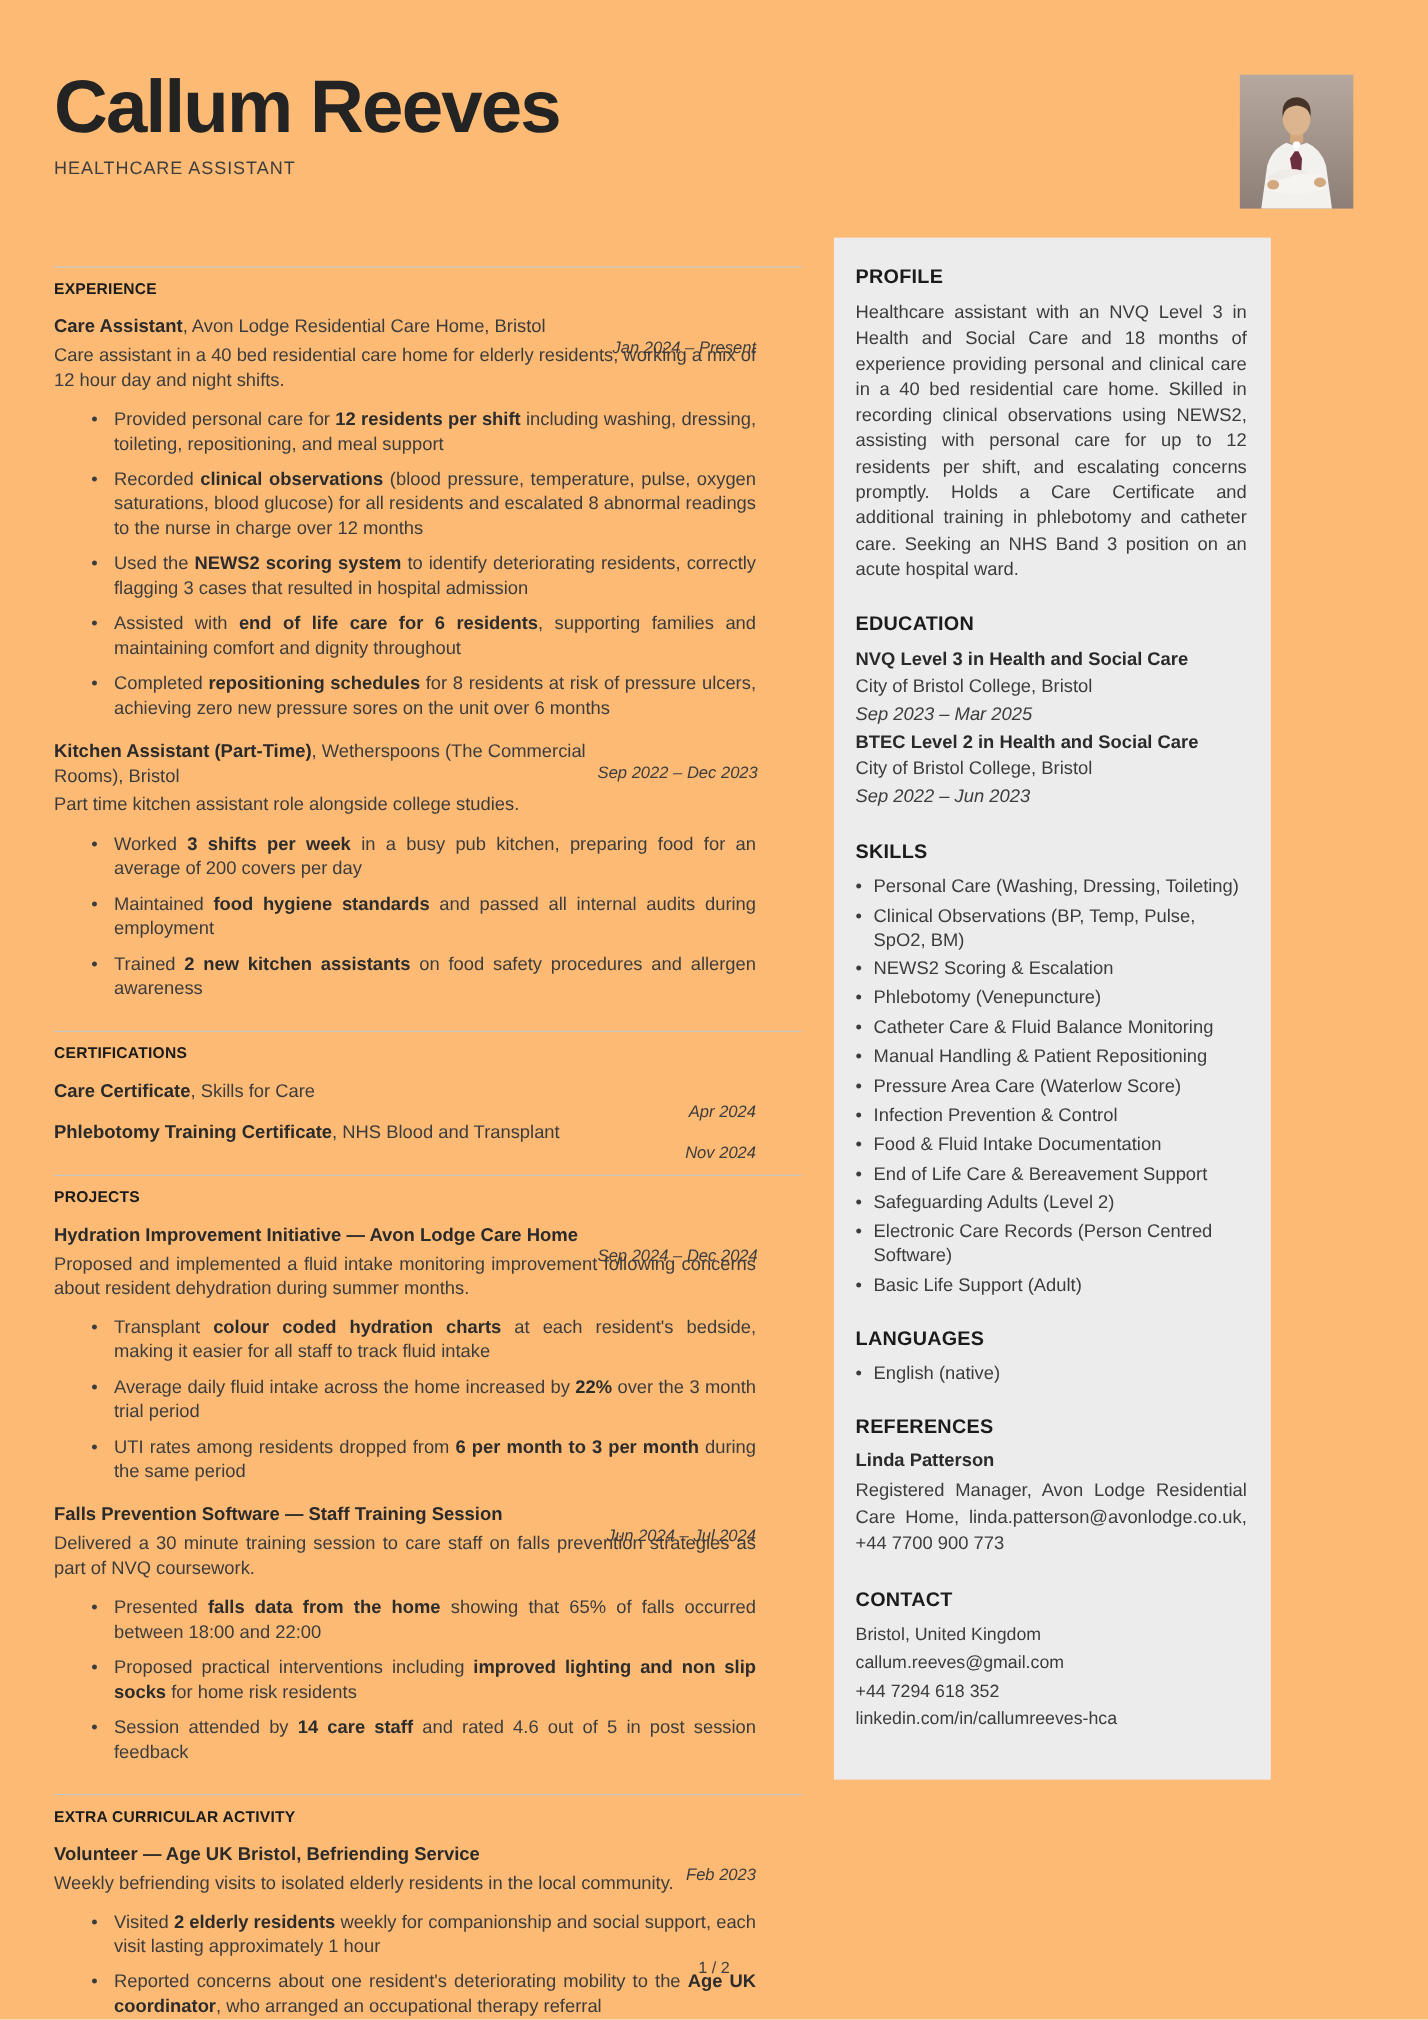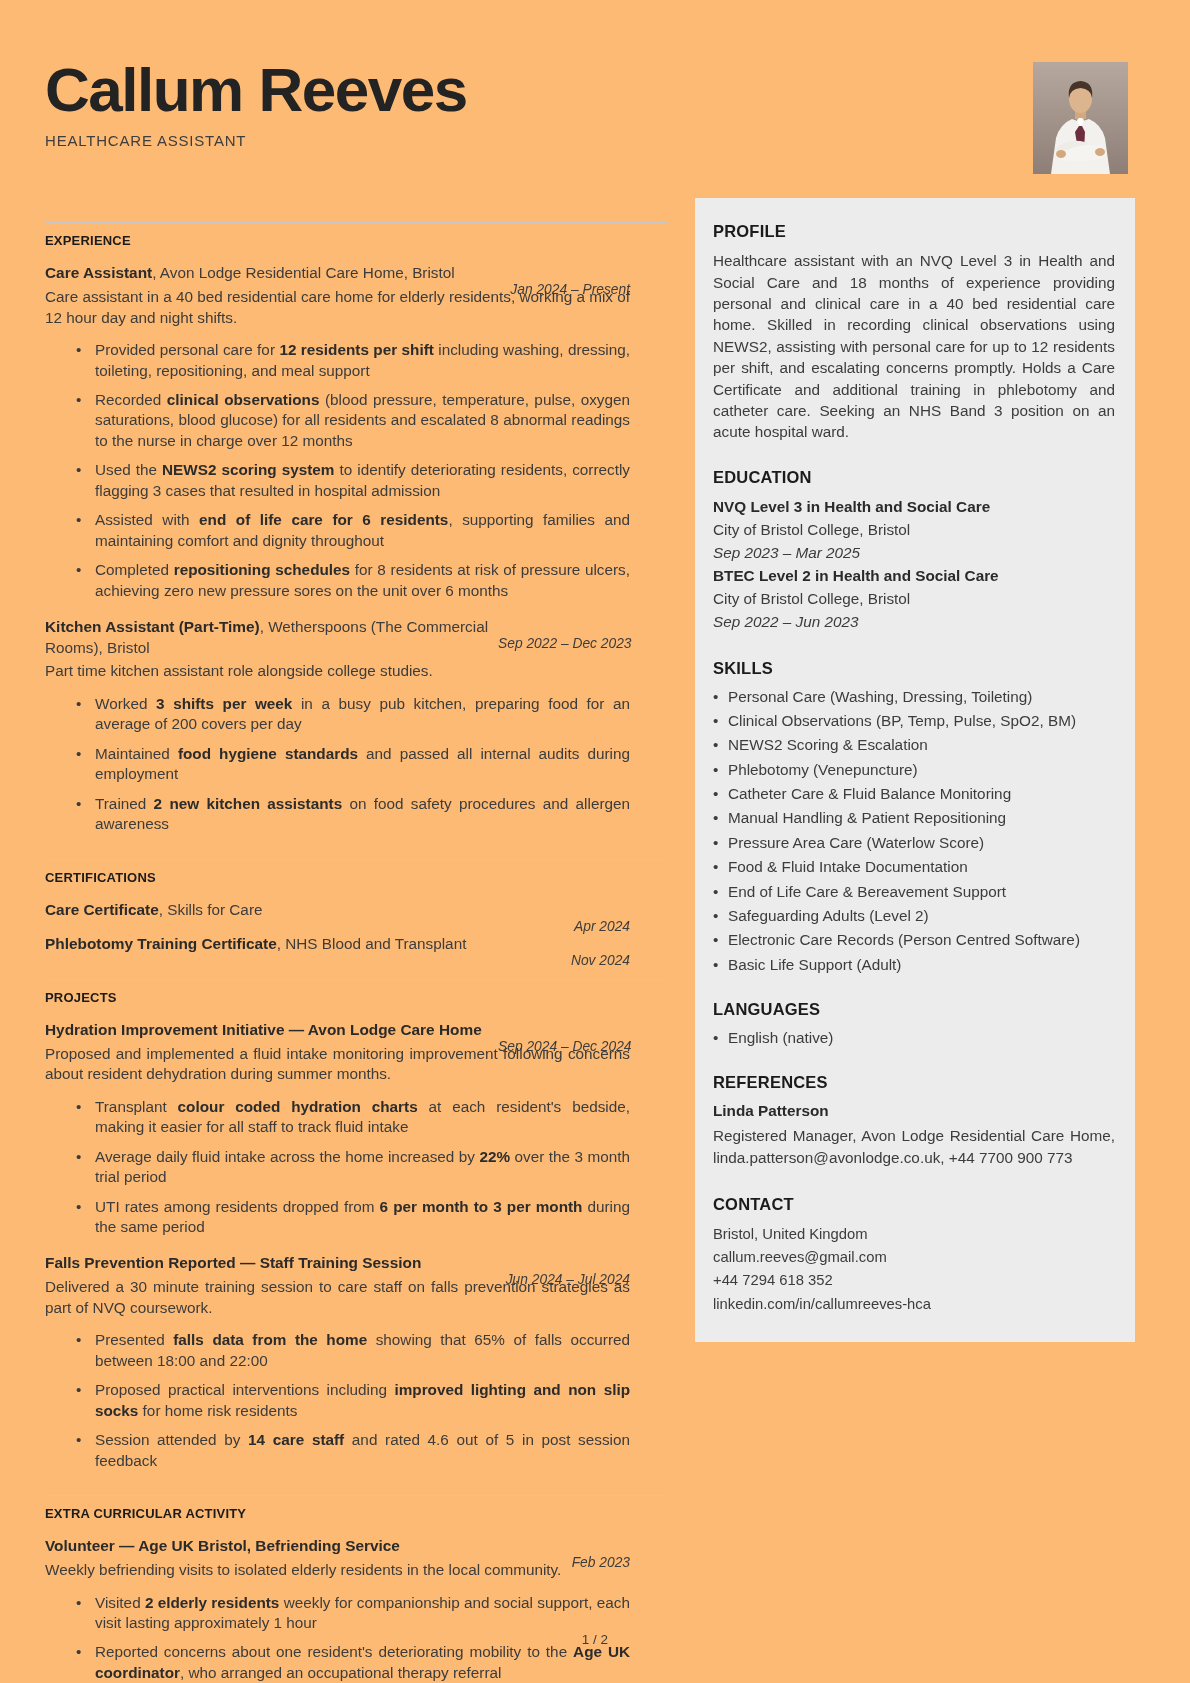--- a/index.html
+++ b/index.html
@@ -11,21 +11,21 @@
     font-size:15.3px; line-height:1.34;
   }
   
   .header { position:relative; margin-bottom:18px; min-height:122px; }
   .name { font-size:62px; font-weight:bold; color:#232323; letter-spacing:-1.5px; line-height:1.04; }
   .subtitle { font-size:15px; letter-spacing:.8px; color:#3d3d3d; margin-top:9px; }
   .photo { position:absolute; top:4px; right:15px; width:95px; height:112px; display:block; }
   
   .main { display:flex; align-items:flex-start; }
   .left-col { width:585px; margin-right:65px; }
-  .panel { width:440px; background:#ececec; padding:22px 20px 26px 18px; }
+  .panel { width:364px; background:#ececec; padding:22px 20px 38px 18px; }
   
   .divider { width:623px; border-top:1.5px solid #c8c8c8; margin-top:24px; }
   .section-heading { font-size:13px; font-weight:bold; color:#1b1b1b; margin:9px 0 14px 0; letter-spacing:.2px; }
   .entry { margin-bottom:8px; }
   .entry-head { position:relative; padding-right:138px; margin-bottom:3px; }
   .entry-title { font-weight:bold; color:#2a2a2a; font-size:15.4px; }
   .entry-title-rest { font-size:15.3px; }
   .entry-date { position:absolute; right:-138px; top:18px; width:132px; text-align:right; font-style:italic; font-size:13.8px; color:#3c3c3c; white-space:nowrap; }
   .entry-head .entry-date { right:0; }
   .entry-summary { text-align:justify; margin:0 0 12px 0; }
@@ -117,21 +117,21 @@
         <div class="entry">
           <div class="entry-head"><span class="entry-title">Hydration Improvement Initiative — Avon Lodge Care Home</span><span class="entry-date">Sep 2024 – Dec 2024</span></div>
           <p class="entry-summary">Proposed and implemented a fluid intake monitoring improvement following concerns about resident dehydration during summer months.</p>
           <ul class="entry-bullets">
             <li class="bullet"><span class="seg">Transplant </span><b class="seg-b">colour coded hydration charts</b><span class="seg"> at each resident's bedside, making it easier for all staff to track fluid intake</span></li>
             <li class="bullet"><span class="seg">Average daily fluid intake across the home increased by </span><b class="seg-b">22%</b><span class="seg"> over the 3 month trial period</span></li>
             <li class="bullet"><span class="seg">UTI rates among residents dropped from </span><b class="seg-b">6 per month to 3 per month</b><span class="seg"> during the same period</span></li>
           </ul>
         </div>
         <div class="entry">
-          <div class="entry-head"><span class="entry-title">Falls Prevention Reported — Staff Training Session</span><span class="entry-date">Jun 2024 – Jul 2024</span></div>
+          <div class="entry-head"><span class="entry-title">Falls Prevention Software — Staff Training Session</span><span class="entry-date">Jun 2024 – Jul 2024</span></div>
           <p class="entry-summary">Delivered a 30 minute training session to care staff on falls prevention strategies as part of NVQ coursework.</p>
           <ul class="entry-bullets">
             <li class="bullet"><span class="seg">Presented </span><b class="seg-b">falls data from the home</b><span class="seg"> showing that 65% of falls occurred between 18:00 and 22:00</span></li>
             <li class="bullet"><span class="seg">Proposed practical interventions including </span><b class="seg-b">improved lighting and non slip socks</b><span class="seg"> for home risk residents</span></li>
             <li class="bullet"><span class="seg">Session attended by </span><b class="seg-b">14 care staff</b><span class="seg"> and rated 4.6 out of 5 in post session feedback</span></li>
           </ul>
         </div>
         <div class="divider"></div>
         <h2 class="section-heading">EXTRA CURRICULAR ACTIVITY</h2>
         <div class="entry">
@@ -170,20 +170,21 @@
       <div class="panel-section">
         <div class="panel-heading">SKILLS</div>
         <ul class="panel-list" id="skills-list">
             <li>Personal Care (Washing, Dressing, Toileting)</li>
             <li>Clinical Observations (BP, Temp, Pulse, SpO2, BM)</li>
             <li>NEWS2 Scoring &amp; Escalation</li>
             <li>Phlebotomy (Venepuncture)</li>
             <li>Catheter Care &amp; Fluid Balance Monitoring</li>
             <li>Manual Handling &amp; Patient Repositioning</li>
             <li>Pressure Area Care (Waterlow Score)</li>
+            <li>Infection Prevention &amp; Control</li>
             <li>Food &amp; Fluid Intake Documentation</li>
             <li>End of Life Care &amp; Bereavement Support</li>
             <li>Safeguarding Adults (Level 2)</li>
             <li>Electronic Care Records (Person Centred Software)</li>
             <li>Basic Life Support (Adult)</li>
           </ul>
       </div>
 
       <div class="panel-section">
         <div class="panel-heading">LANGUAGES</div>

